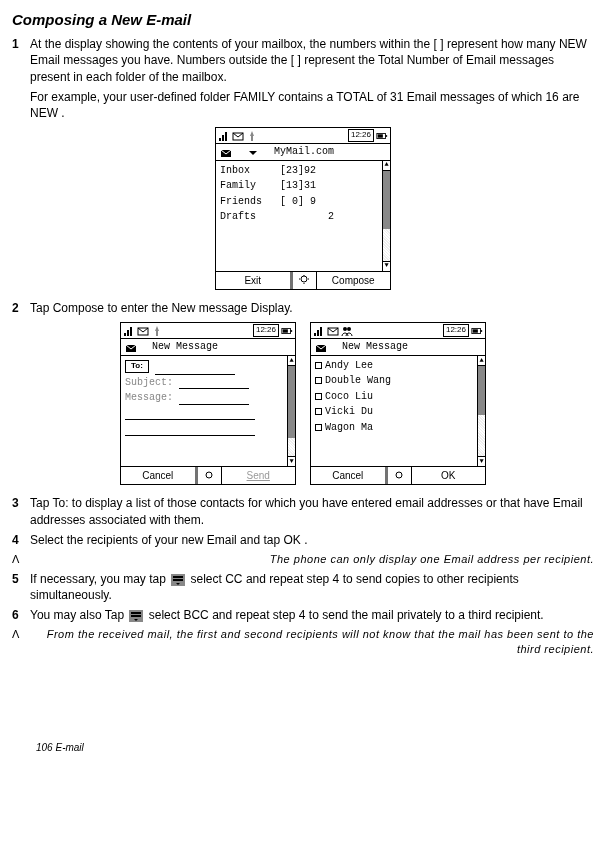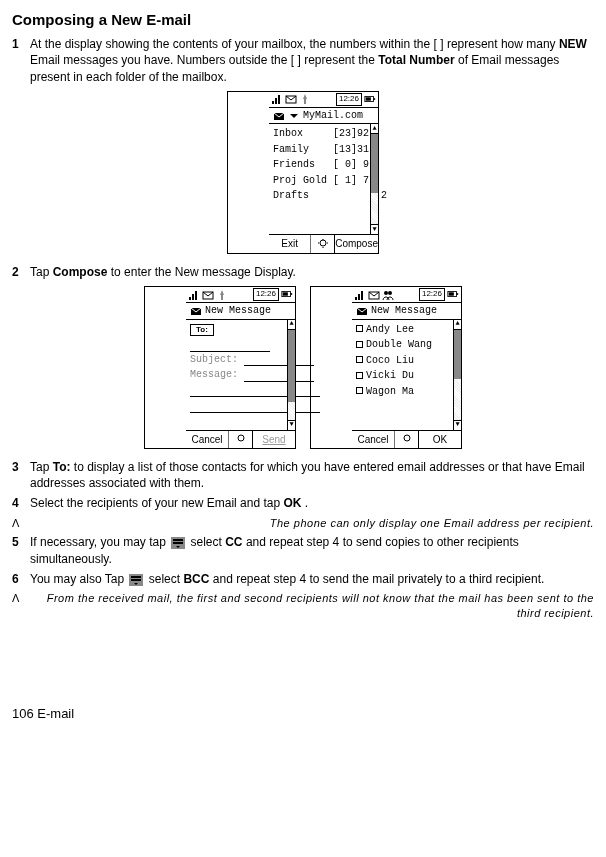--- a/index.html
+++ b/index.html
@@ -7,20 +7,21 @@
     font-family: Arial, Helvetica, sans-serif;
     font-size: 12px;
     color: #000;
     margin: 0;
     padding: 10px 12px;
     width: 606px;
     line-height: 1.35;
   }
   h2 {
     font-size: 15px;
+    font-style: italic;
     font-weight: bold;
     margin: 0 0 6px 0;
   }
   .step {
     display: flex;
     margin: 4px 0 2px 0;
   }
   .step-num {
     width: 18px;
     font-weight: bold;
@@ -39,38 +40,37 @@
     font-size: 11px;
   }
   .note-body {
     flex: 1;
     font-style: italic;
     letter-spacing: 0.5px;
     color: #000;
     font-size: 11px;
     text-align: right;
   }
-  b { font-weight: bold; }
+  b { font-weight: normal; }
   .phones {
     text-align: center;
     margin: 6px 0 10px 0;
   }
   .phones-row {
     display: flex;
     justify-content: center;
     gap: 14px;
   }
   .phone {
     border: 1px solid #000;
-    width: 152px;
+    width: 176px;
     font-family: "Courier New", monospace;
     font-size: 10px;
     display: inline-block;
     text-align: left;
-    padding-left: 41px;
   }
   .phone .statusbar {
     display: flex;
     align-items: center;
     justify-content: space-between;
     padding: 1px 2px;
     border-bottom: 1px solid #000;
     height: 16px;
   }
   .phone .statusbar .left-icons,
@@ -82,22 +82,22 @@
   .phone .statusbar .timebox {
     border: 1px solid #000;
     font-size: 8px;
     padding: 0 2px;
     font-family: Arial, sans-serif;
   }
   .phone .titlebar {
     border-bottom: 1px solid #000;
     padding: 1px 4px;
     display: flex;
-    align-items: center;
-    gap: 3px;
+    align-items: flex-end;
+    gap: 15px;
   }
   .phone .body {
     position: relative;
     padding: 2px 4px 2px 4px;
     min-height: 110px;
   }
   .phone .row {
     padding: 1px 0;
     white-space: pre;
   }
@@ -106,21 +106,21 @@
     display: flex;
   }
   .phone .softkeys > div {
     flex: 1;
     text-align: center;
     padding: 2px 0;
     font-family: Arial, sans-serif;
     font-size: 10px;
   }
   .phone .softkeys > div:first-child {
-    border-right: 1px solid #737373;
+    border-right: 3px solid #737373;
   }
   .phone .softkeys .mid {
     flex: 0 0 24px;
     border-right: 1px solid #000;
     display: flex;
     align-items: center;
     justify-content: center;
   }
   .scrollbar {
     position: absolute;
@@ -182,22 +182,24 @@
   }
   .inline-icon {
     display: inline-block;
     width: 14px;
     height: 12px;
     vertical-align: middle;
     margin: 0 2px;
   }
   .footer {
     position: absolute;
-    font-size: 13px;
+    font-style: italic;
+    font-size: 10px;
     margin-top: 80px;
+    margin-left: 24px;
   }
   .disabled { color: #999; text-decoration: underline; }
   svg { display: block; }
   .signal svg, .mail-icon svg, .batt svg, .down svg, .plane svg,
   .contacts-ic svg { width: 12px; height: 12px; }
   .inline-icon svg { width: 14px; height: 12px; }
 </style>
 </head>
 <body>
 
@@ -205,20 +207,33 @@
 
 <div class="step">
   <div class="step-num">1</div>
   <div class="step-body">
     <div>
       <span>At the display showing the contents of your mailbox, the numbers within the [ ] represent how many </span>
       <b>NEW</b>
       <span> Email messages you have. Numbers outside the [ ] represent the </span>
       <b>Total Number</b>
       <span> of Email messages present in each folder of the mailbox.</span>
+    </div>
+    <div style="margin-top:4px">
+      <span>For example, your user-defined folder </span>
+      <b>FAMILY</b>
+      <span> contains a </span>
+      <b>TOTAL</b>
+      <span> of </span>
+      <b>31</b>
+      <span> Email messages of which </span>
+      <b>16</b>
+      <span> are </span>
+      <b>NEW</b>
+      <span>.</span>
     </div>
   </div>
 </div>
 
 <div class="phones">
   <div class="phone">
     <div class="statusbar">
       <div class="left-icons">
         <span class="signal">
             <svg viewBox="0 0 12 12">
@@ -259,21 +274,20 @@
           <svg viewBox="0 0 12 12">
             <path d="M2 4l4 4 4-4z" fill="#000"></path>
           </svg>
         </span>
       <span>MyMail.com</span>
     </div>
     <div class="body">
       <div class="row"><span>Inbox</span>     <span>[23]</span><span>92</span></div>
       <div class="row"><span>Family</span>    <span>[13]</span><span>31</span></div>
       <div class="row"><span>Friends</span>   <span>[ 0]</span><span> 9</span></div>
-      <div class="row"><span>Proj Gold</span> <span>[ 1]</span><span> 7</span></div>
       <div class="row"><span>Drafts</span>    <span>    </span>   <span> 2</span></div>
       <div class="scrollbar">
         <div class="arrow">▲</div>
         <div class="track">
             <div class="thumb" style="top:0;height:65%"></div>
           </div>
         <div class="arrow">▼</div>
       </div>
     </div>
     <div class="softkeys">

